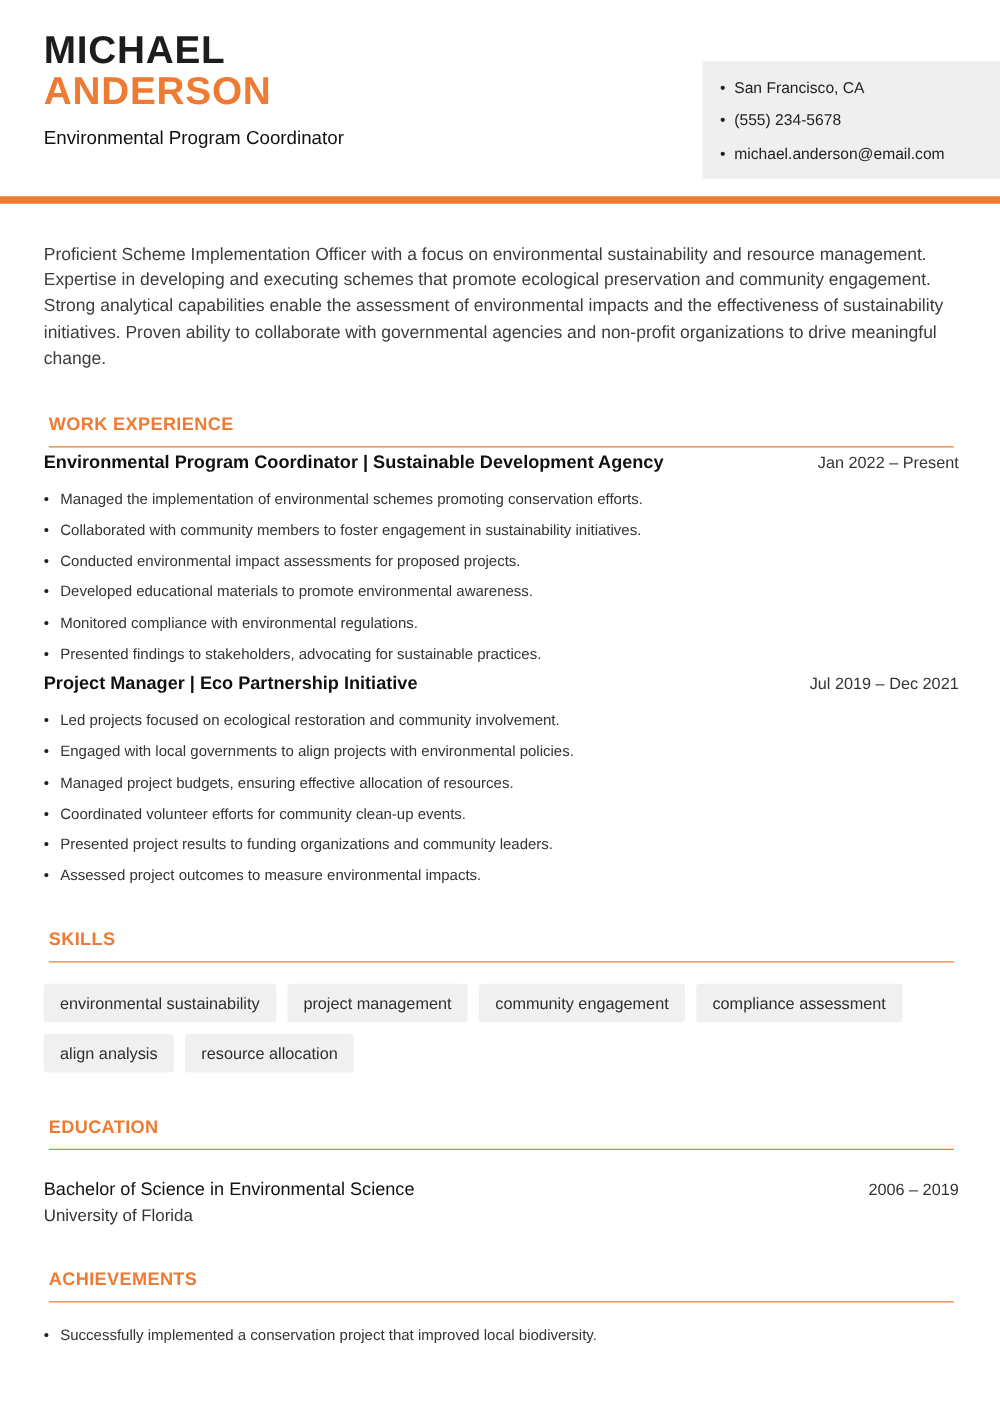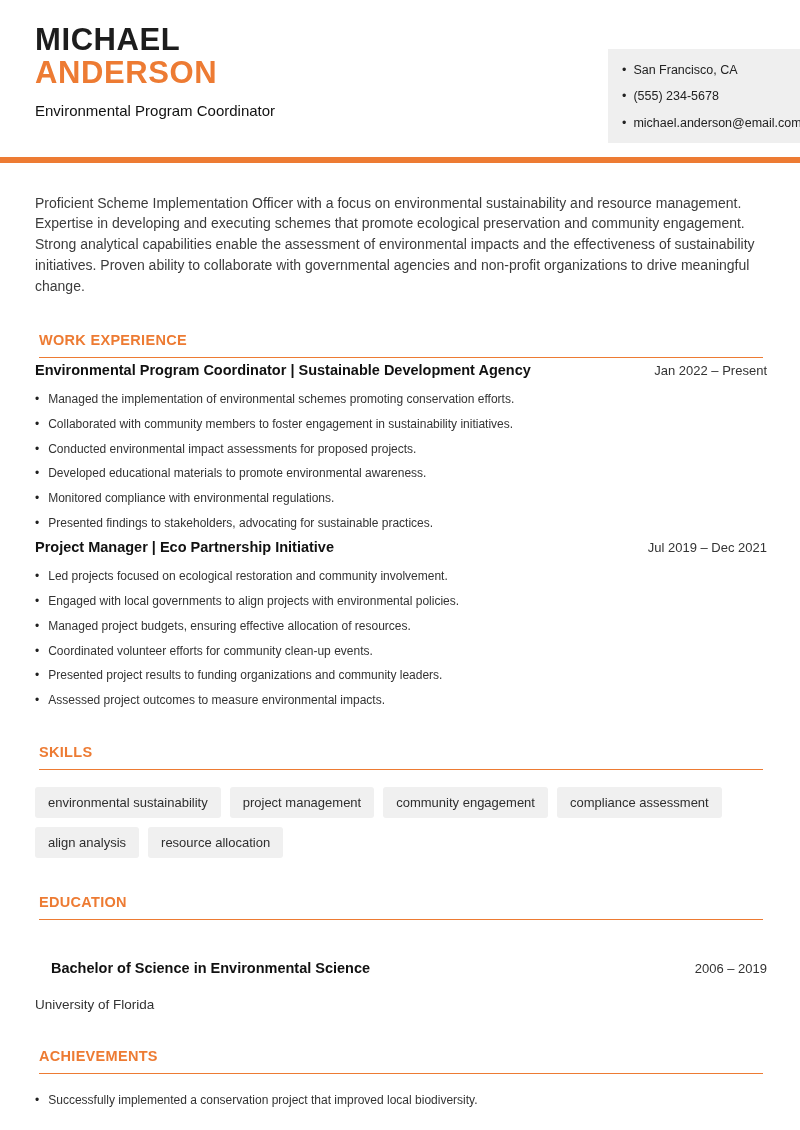--- a/index.html
+++ b/index.html
@@ -16,21 +16,21 @@
 
   
   .header { display: flex; justify-content: space-between; align-items: flex-start; padding: 24px 0 0 35px; }
   .name { margin: 0; font-size: 31px; font-weight: 800; line-height: 1.05; letter-spacing: 0.6px; }
   .name .first { display: block; color: #1d1d1d; }
   .name .last  { display: block; color: var(--accent); }
   .header-job-title { margin-top: 13px; font-size: 15px; color: #111; }
 
   .contact-card {
     background: #efefef;
-    width: 192px;
+    width: 238px;
     margin-top: 25px;
     padding: 13px 16px 12px 14px;
     font-size: 12.5px;
     color: #222;
   }
   .contact-row { display: flex; gap: 7px; line-height: 1.3; margin-bottom: 10px; }
   .contact-row:last-child { margin-bottom: 0; }
   .contact-row::before { content: "•"; color: #222; }
 
   .accent-bar { height: 6px; background: var(--accent); margin-top: 14px; }
@@ -56,21 +56,21 @@
   .dates { font-size: 13px; color: #333; white-space: nowrap; }
 
   ul.bullets { list-style: none; margin: 13px 0 0; padding: 0; }
   ul.bullets li { display: flex; gap: 9px; font-size: 12px; color: #333; line-height: 1.35; margin-bottom: 8.5px; }
   ul.bullets li::before { content: "•"; color: #1f1f1f; }
 
   ul.pill-list { display: flex; flex-wrap: wrap; gap: 9px; margin: 17px 0 0; padding: 0; list-style: none; }
   .pill { background: #f0f0f0; padding: 8px 13px; font-size: 13px; color: #2e2e2e; border-radius: 3px; }
 
   .edu-block { margin-top: 24px; }
-  .degree { margin: 16px; font-size: 14.5px; font-weight: 700; color: #111; }
+  .degree { margin: 0; font-size: 14.5px; font-weight: 400; color: #111; }
   .school { margin-top: 5px; font-size: 13.5px; color: #333; }
 </style>
 </head>
 <body>
 
 <div class="page">
 
   <header class="header">
     <div class="header-left">
       <h1 class="name">

